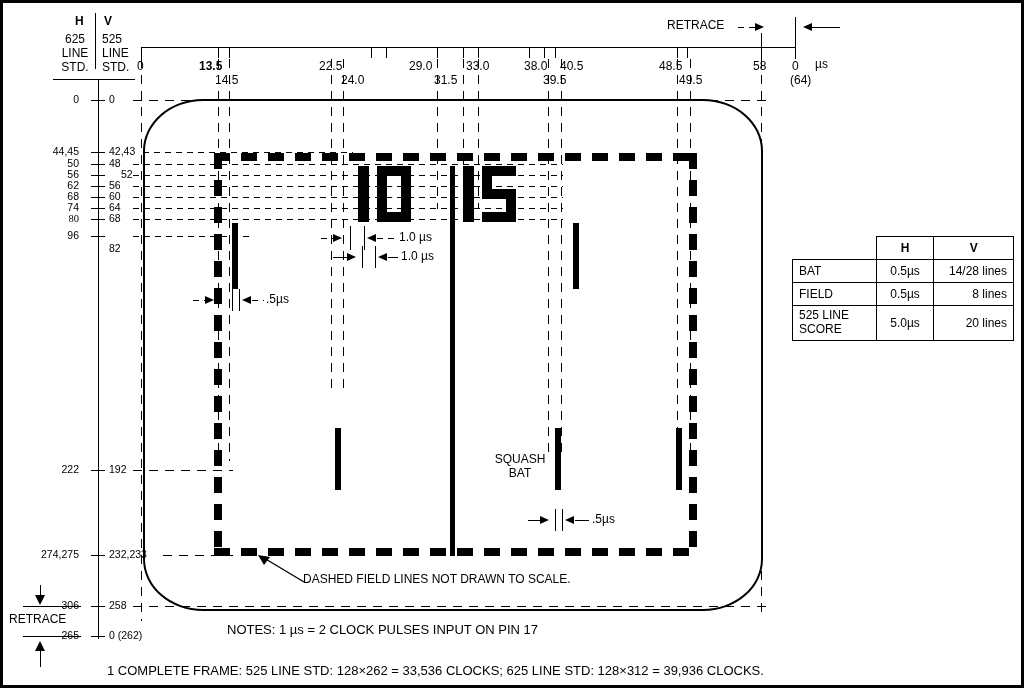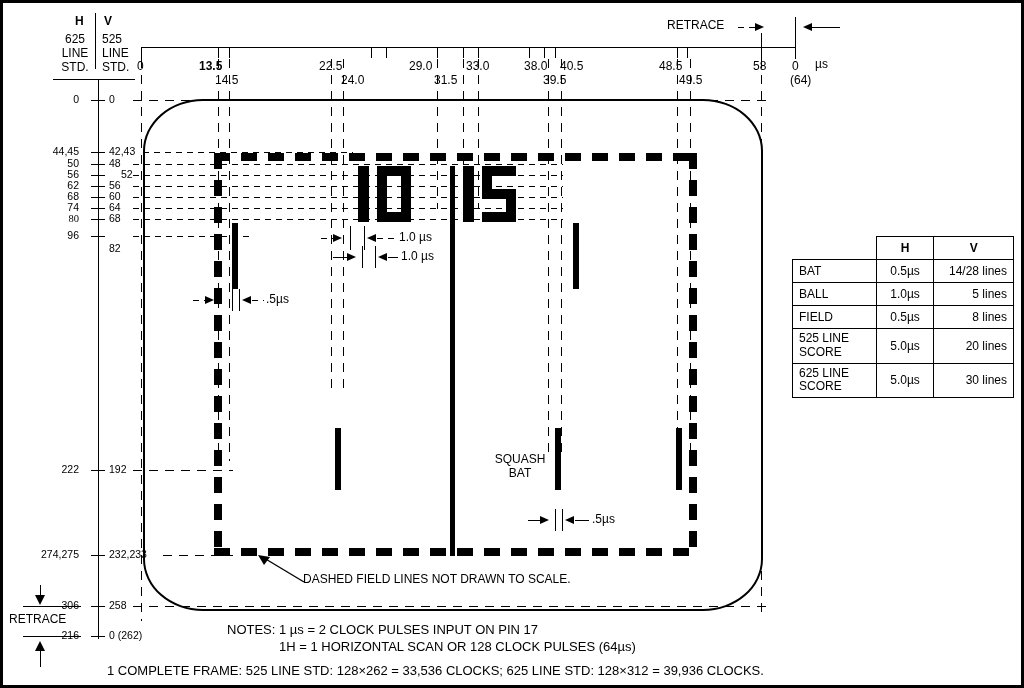--- a/index.html
+++ b/index.html
@@ -242,21 +242,21 @@
   <div class="abs hline" style="left:88px;top:552px;width:14px;"></div>
   <div class="abs txt txt-sm" style="left:106px;top:546px;">232,233</div>
   <div class="abs hdash-lg" style="left:160px;top:552px;width:70px;"></div>
 
   <div class="abs txt txt-sm rt" style="left:38px;top:597px;width:38px;">306</div>
   <div class="abs hline" style="left:88px;top:603px;width:14px;"></div>
   <div class="abs txt txt-sm" style="left:106px;top:597px;">258</div>
   <div class="abs hline" style="left:20px;top:603px;width:58px;"></div>
   <div class="abs hdash-lg" style="left:130px;top:603px;width:640px;"></div>
 
-  <div class="abs txt txt-sm rt" style="left:38px;top:627px;width:38px;">216</div>
+  <div class="abs txt txt-sm rt" style="left:38px;top:627px;width:38px;">265</div>
   <div class="abs hline" style="left:88px;top:633px;width:14px;"></div>
   <div class="abs txt txt-sm" style="left:106px;top:627px;">0  (262)</div>
   <div class="abs hline" style="left:20px;top:633px;width:58px;"></div>
 
   <div class="abs vline" style="left:37px;top:582px;height:14px;"></div>
   <div class="abs arrow-d" style="left:32px;top:592px;"></div>
   <div class="abs txt" style="left:6px;top:610px;">RETRACE</div>
   <div class="abs arrow-u" style="left:32px;top:638px;"></div>
   <div class="abs vline" style="left:37px;top:648px;height:16px;"></div>
 
@@ -352,40 +352,29 @@
           <th>V</th>
         </tr>
       </thead>
       <tbody>
         <tr>
           <td class="lbl">BAT</td>
           <td class="h">0.5µs</td>
           <td class="v">14/28 lines</td>
         </tr>
         <tr>
-          <td class="lbl">BALL</td>
-          <td class="h">1.0µs</td>
-          <td class="v">5 lines</td>
-        </tr>
-        <tr>
           <td class="lbl">FIELD</td>
           <td class="h">0.5µs</td>
           <td class="v">8 lines</td>
         </tr>
         <tr>
           <td class="lbl two">525 LINE<br>SCORE</td>
           <td class="h">5.0µs</td>
           <td class="v">20 lines</td>
         </tr>
-        <tr>
-          <td class="lbl two">625 LINE<br>SCORE</td>
-          <td class="h">5.0µs</td>
-          <td class="v">30 lines</td>
-        </tr>
       </tbody>
     </table>
   </div>
 
   <div class="abs txt" style="left:224px;top:620px;font-size:13px;">NOTES: 1 µs = 2 CLOCK PULSES INPUT ON PIN 17</div>
-  <div class="abs txt" style="left:276px;top:637px;font-size:13px;">1H = 1 HORIZONTAL SCAN OR 128 CLOCK PULSES (64µs)</div>
   <div class="abs txt" style="left:104px;top:661px;font-size:13px;">1 COMPLETE FRAME: 525 LINE STD: 128×262 = 33,536 CLOCKS; 625 LINE STD: 128×312 = 39,936 CLOCKS.</div>
 
 </div>
 
 </body></html>

